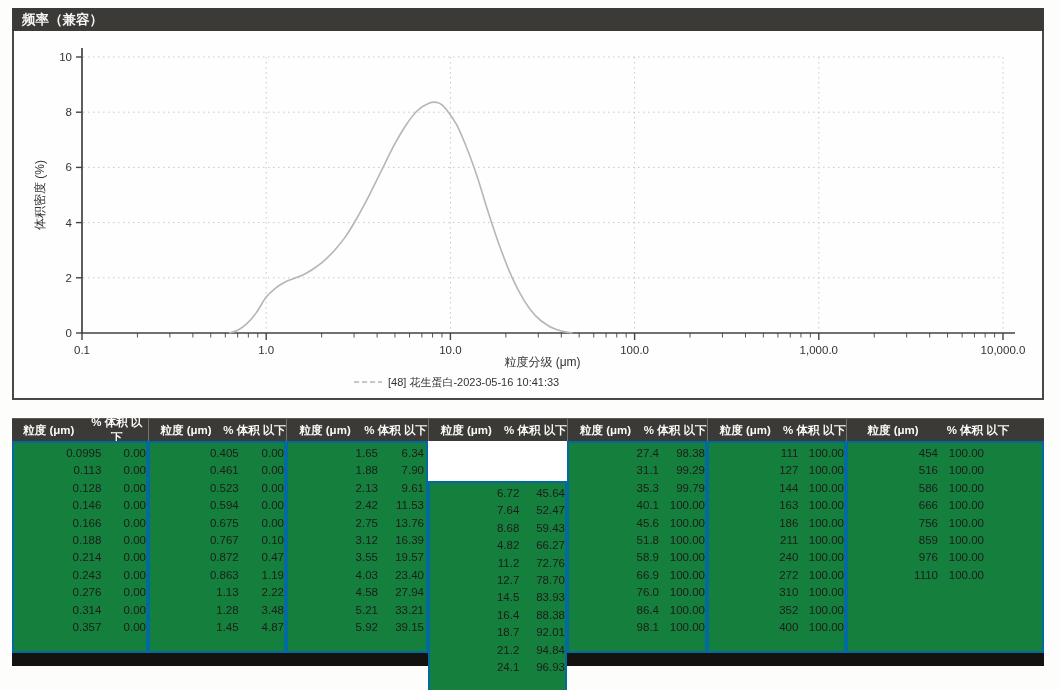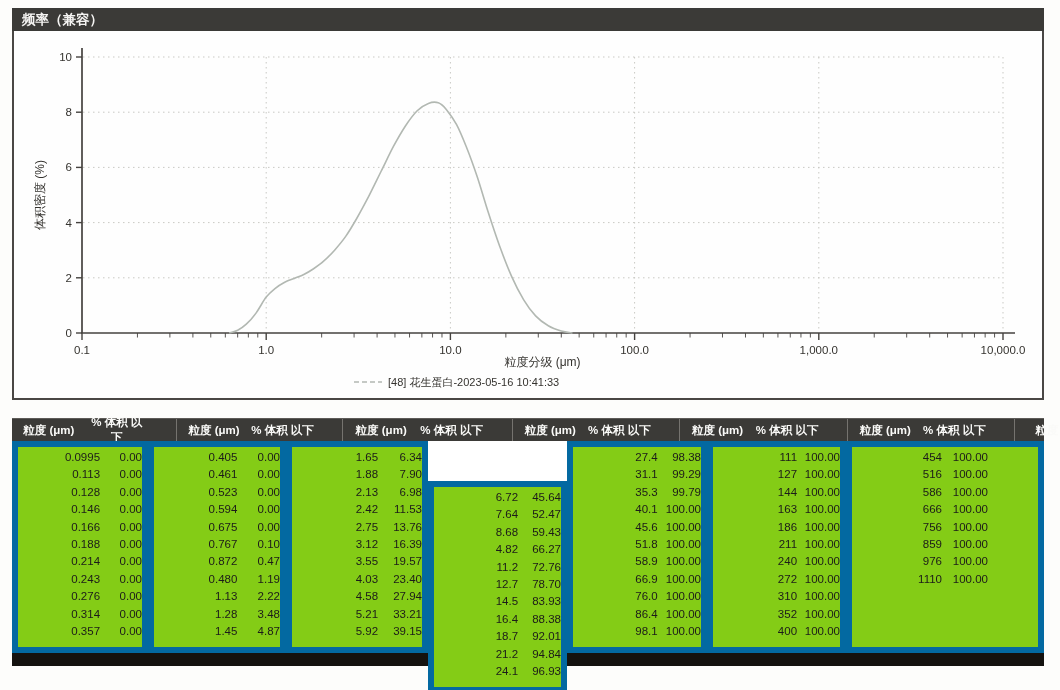--- a/index.html
+++ b/index.html
@@ -18,33 +18,33 @@
   .chart-panel{top:8px;height:392px;}
   .chart-body{
     position:relative;height:369px;background:#fefefe;box-sizing:border-box;
     border-left:2px solid #4a4744;border-right:2px solid #4a4744;border-bottom:2px solid #4a4744;
   }
   
   .table-panel{top:418px;height:269px;}
   .table-panel .panel-title{height:21px;padding:3px 10px;}
   .table-header{
     display:flex;background:#3b3a37;height:23px;align-items:flex-start;
-    border-top:1px solid #5d5b57;box-sizing:border-box;gap:28px;
+    border-top:1px solid #5d5b57;box-sizing:border-box;
   }
   .header-group{
     flex:0 0 auto;display:flex;color:#fafaf8;font-weight:bold;font-size:11.5px;
     box-sizing:border-box;align-items:center;height:100%;
   }
   .header-group + .header-group{border-left:1px solid #75736f;}
   .header-group .h1{width:92px;text-align:center;}
   .header-group .h2{width:78px;text-align:center;}
   .table-body{display:flex;height:212px;background:#fff;}
   .body-group{
-    flex:0 0 auto;box-sizing:border-box;border:6px solid #0369a1;height:212px;
-    background:#84cc16;padding-top:2px;overflow:hidden;
+    flex:0 0 auto;box-sizing:border-box;border:2px solid #0369a1;height:212px;
+    background:#15803d;padding-top:2px;overflow:hidden;
   }
   .row{display:flex;height:17.4px;line-height:17.4px;font-size:11.5px;color:#1c1b1a;}
   .row .v1{width:90px;text-align:right;}
   .row .v2{width:46px;text-align:right;}
   .table-footer{height:13px;background:#14120f;}
   svg text{font-family:"Liberation Sans","DejaVu Sans",sans-serif;}
 </style>
 </head>
 <body>
 
@@ -240,21 +240,21 @@
           </div>
           <div class="row">
             <span class="v1">0.767</span>
             <span class="v2">0.10</span>
           </div>
           <div class="row">
             <span class="v1">0.872</span>
             <span class="v2">0.47</span>
           </div>
           <div class="row">
-            <span class="v1">0.480</span>
+            <span class="v1">0.863</span>
             <span class="v2">1.19</span>
           </div>
           <div class="row">
             <span class="v1">1.13</span>
             <span class="v2">2.22</span>
           </div>
           <div class="row">
             <span class="v1">1.28</span>
             <span class="v2">3.48</span>
           </div>
@@ -267,21 +267,21 @@
           <div class="row">
             <span class="v1">1.65</span>
             <span class="v2">6.34</span>
           </div>
           <div class="row">
             <span class="v1">1.88</span>
             <span class="v2">7.90</span>
           </div>
           <div class="row">
             <span class="v1">2.13</span>
-            <span class="v2">6.98</span>
+            <span class="v2">9.61</span>
           </div>
           <div class="row">
             <span class="v1">2.42</span>
             <span class="v2">11.53</span>
           </div>
           <div class="row">
             <span class="v1">2.75</span>
             <span class="v2">13.76</span>
           </div>
           <div class="row">

